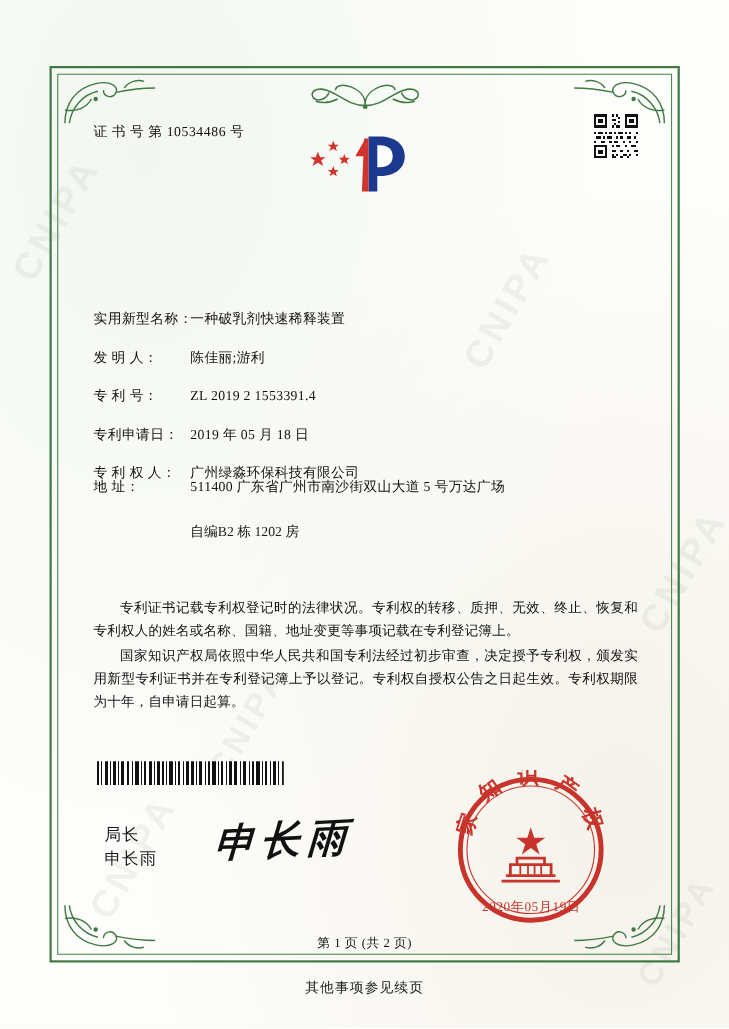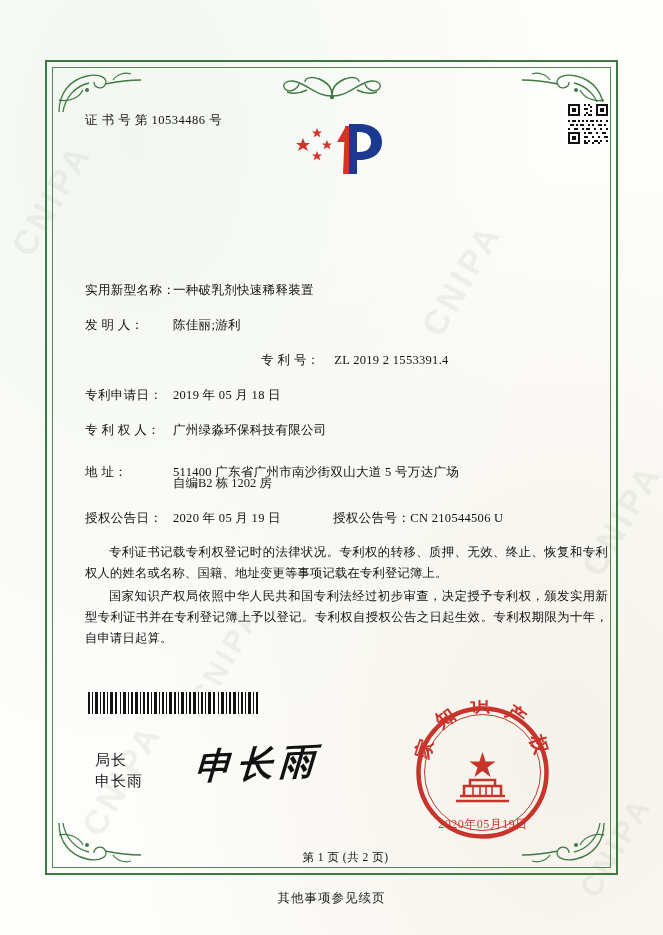--- a/index.html
+++ b/index.html
@@ -83,21 +83,20 @@
     color: #3f7a44;
   }
 
   
   #content {
     position: absolute;
     left: 45px;
     top: 60px;
     width: 573px;
     height: 815px;
-    padding-left: 28px;
   }
 
   #cert-number {
     position: absolute;
     left: 40px;
     top: 52px;
     font-size: 12.5px;
     letter-spacing: 0.5px;
     color: #111;
   }
@@ -160,24 +159,24 @@
     line-height: 16px;
   }
   .inline-label {
     display: inline-block;
     margin-left: 52px;
     letter-spacing: 0.4px;
   }
 
   #r-name     { top: 222px; }
   #r-inventor { top: 257px; }
-  #r-patentno { top: 292px; text-align: center; }
+  #r-patentno { top: 292px; }
   #r-appdate  { top: 327px; }
   #r-owner    { top: 362px; }
-  #r-address  { top: 404px; }
+  #r-address  { top: 374px; }
   #r-address2 { top: 415px; }
   #r-grant    { top: 450px; }
 
   #paragraphs {
     position: absolute;
     left: 40px;
     right: 38px;
     top: 482px;
     font-size: 12.3px;
     line-height: 21px;
@@ -425,23 +424,20 @@
     <div class="field-row" id="r-owner">
       <span class="field-label">专 利 权 人：</span><span class="field-value">广州绿淼环保科技有限公司</span>
     </div>
 
     <div class="field-row" id="r-address">
       <span class="field-label">地 址：</span><span class="field-value">511400 广东省广州市南沙街双山大道 5 号万达广场</span>
     </div>
 
     <div class="field-cont" id="r-address2">自编B2 栋 1202 房</div>
 
-    <div class="field-row" id="r-grant">
-      <span class="field-label">授权公告日：</span><span class="field-value">2020 年 05 月 19 日</span><span class="inline-label">授权公告号：</span><span class="field-value mono">CN 210544506 U</span>
-    </div>
 
     <div id="paragraphs">
       <p>专利证书记载专利权登记时的法律状况。专利权的转移、质押、无效、终止、恢复和专利权人的姓名或名称、国籍、地址变更等事项记载在专利登记簿上。</p>
       <p>国家知识产权局依照中华人民共和国专利法经过初步审查，决定授予专利权，颁发实用新型专利证书并在专利登记簿上予以登记。专利权自授权公告之日起生效。专利权期限为十年，自申请日起算。</p>
     </div>
 
     <svg id="barcode" viewBox="0 0 170 22" shape-rendering="crispEdges">
       <rect width="170" height="22" fill="#fdfdfb"></rect>
       <g fill="#111">
         <rect x="0" y="0" width="2" height="22"></rect>

